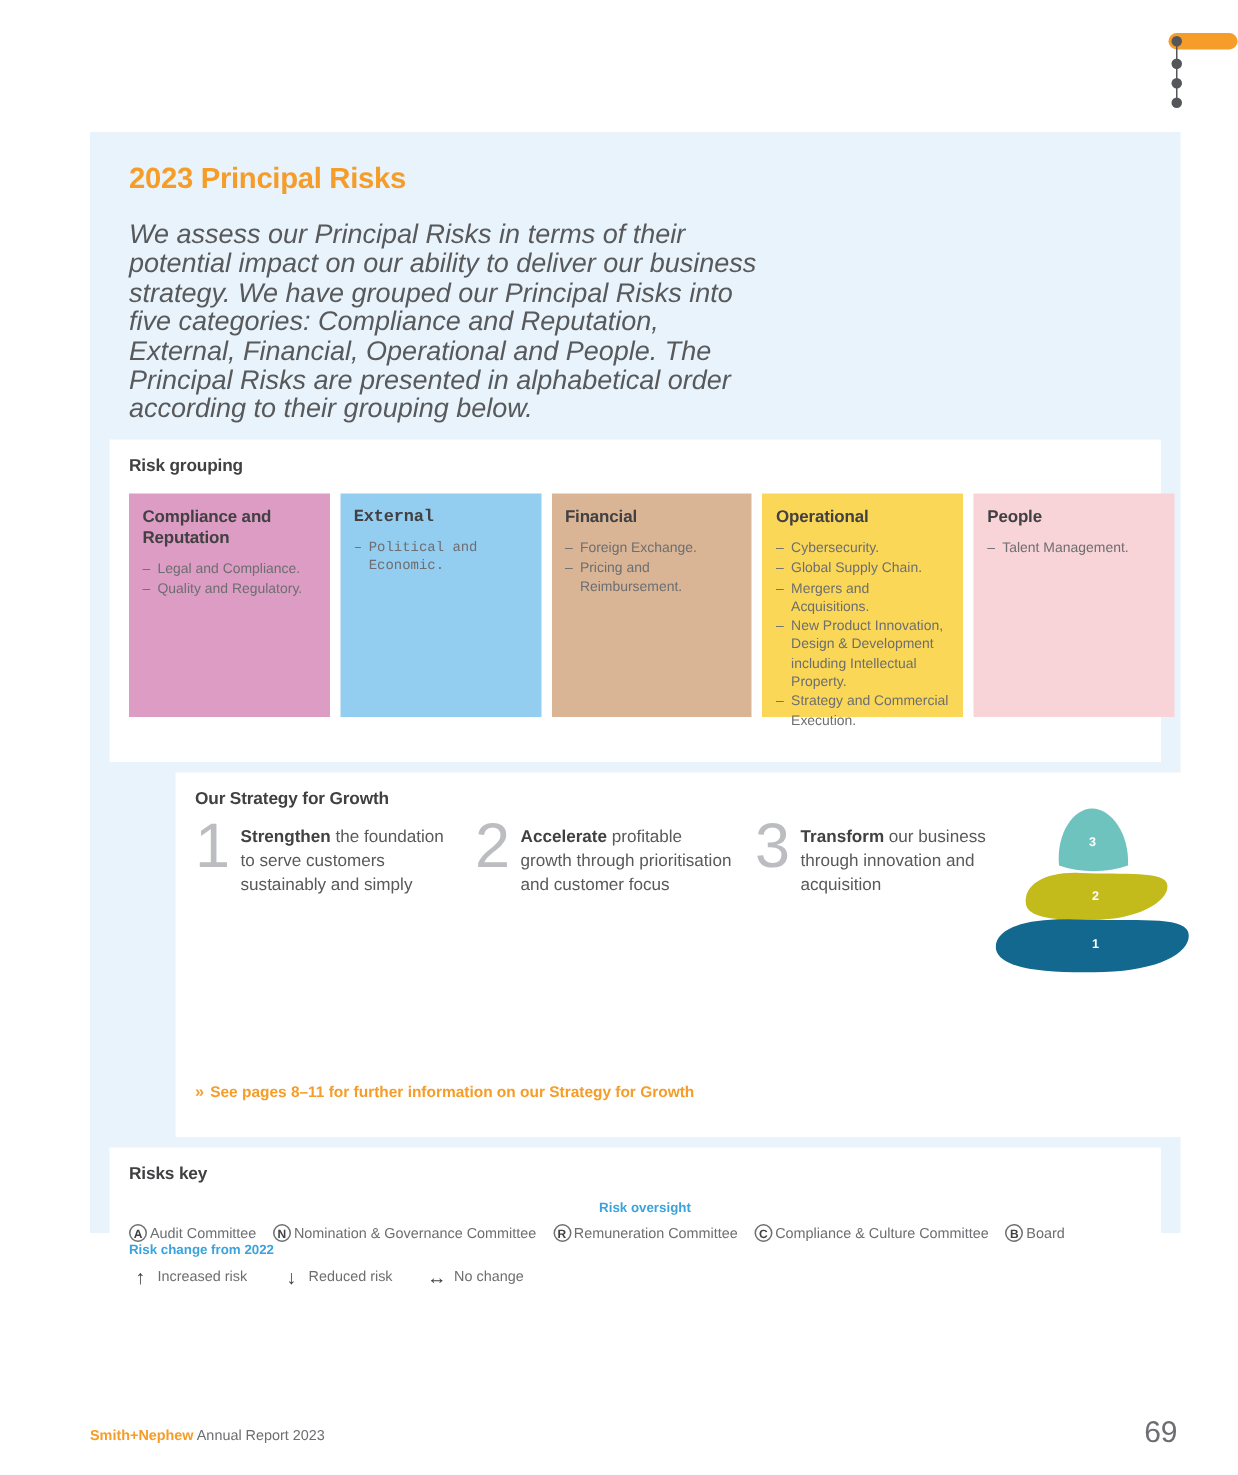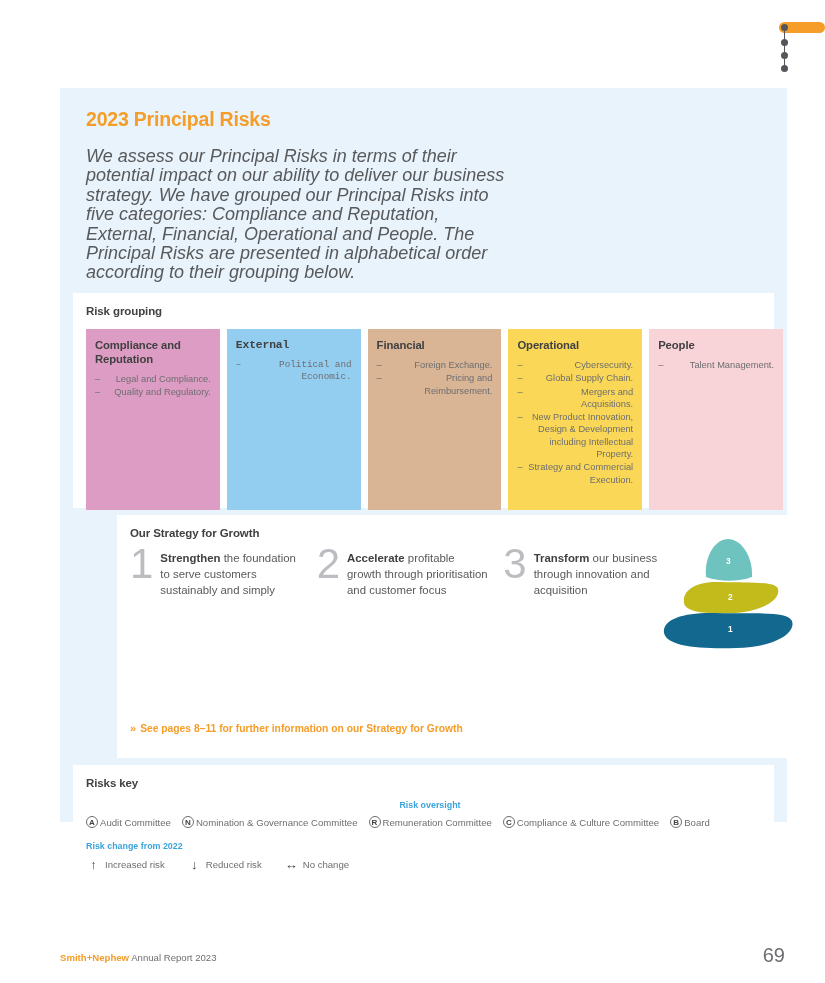--- a/index.html
+++ b/index.html
@@ -116,40 +116,39 @@
   .grouping-cols {
     position: absolute;
     left: 13px;
     top: 36px;
     width: 697px;
     display: flex;
     gap: 7px;
   }
   .gcol {
     width: 135px;
-    height: 181px;
+    height: 149px;
     padding: 9px 9px 0 9px;
     box-sizing: border-box;
   }
   .gcol h3 {
     margin: 0 0 7px 0;
     font-size: 11.3px;
     font-weight: bold;
     color: #414042;
     line-height: 14px;
     letter-spacing: -0.1px;
   }
   .gitem {
     font-size: 9.3px;
     line-height: 12.3px;
     color: #6d6e71;
     padding-left: 10px;
     position: relative;
     margin-bottom: 1px;
-    text-align: right;
   }
   .gitem:before {
     content: "–";
     position: absolute;
     left: 0;
     top: 0;
   }
 
   
   .card-strategy { top: 427px; height: 243px; margin-left: 44px; }
@@ -383,21 +382,21 @@
       <div class="keyentry">
         <div class="circ">C</div>
         <span class="lbl">Compliance &amp; Culture Committee</span>
       </div>
       <div class="keyentry">
         <div class="circ">B</div>
         <span class="lbl">Board</span>
       </div>
     </div>
 
-    <div class="sublabel" style="margin-top:13px;">Risk change from 2022</div>
+    <div class="sublabel" style="">Risk change from 2022</div>
 
     <div class="keyrow" style="margin-top:6px;">
       <div class="arrowentry">
         <span class="gl">↑</span>
         <span class="lbl">Increased risk</span>
       </div>
       <div class="arrowentry">
         <span class="gl">↓</span>
         <span class="lbl">Reduced risk</span>
       </div>

